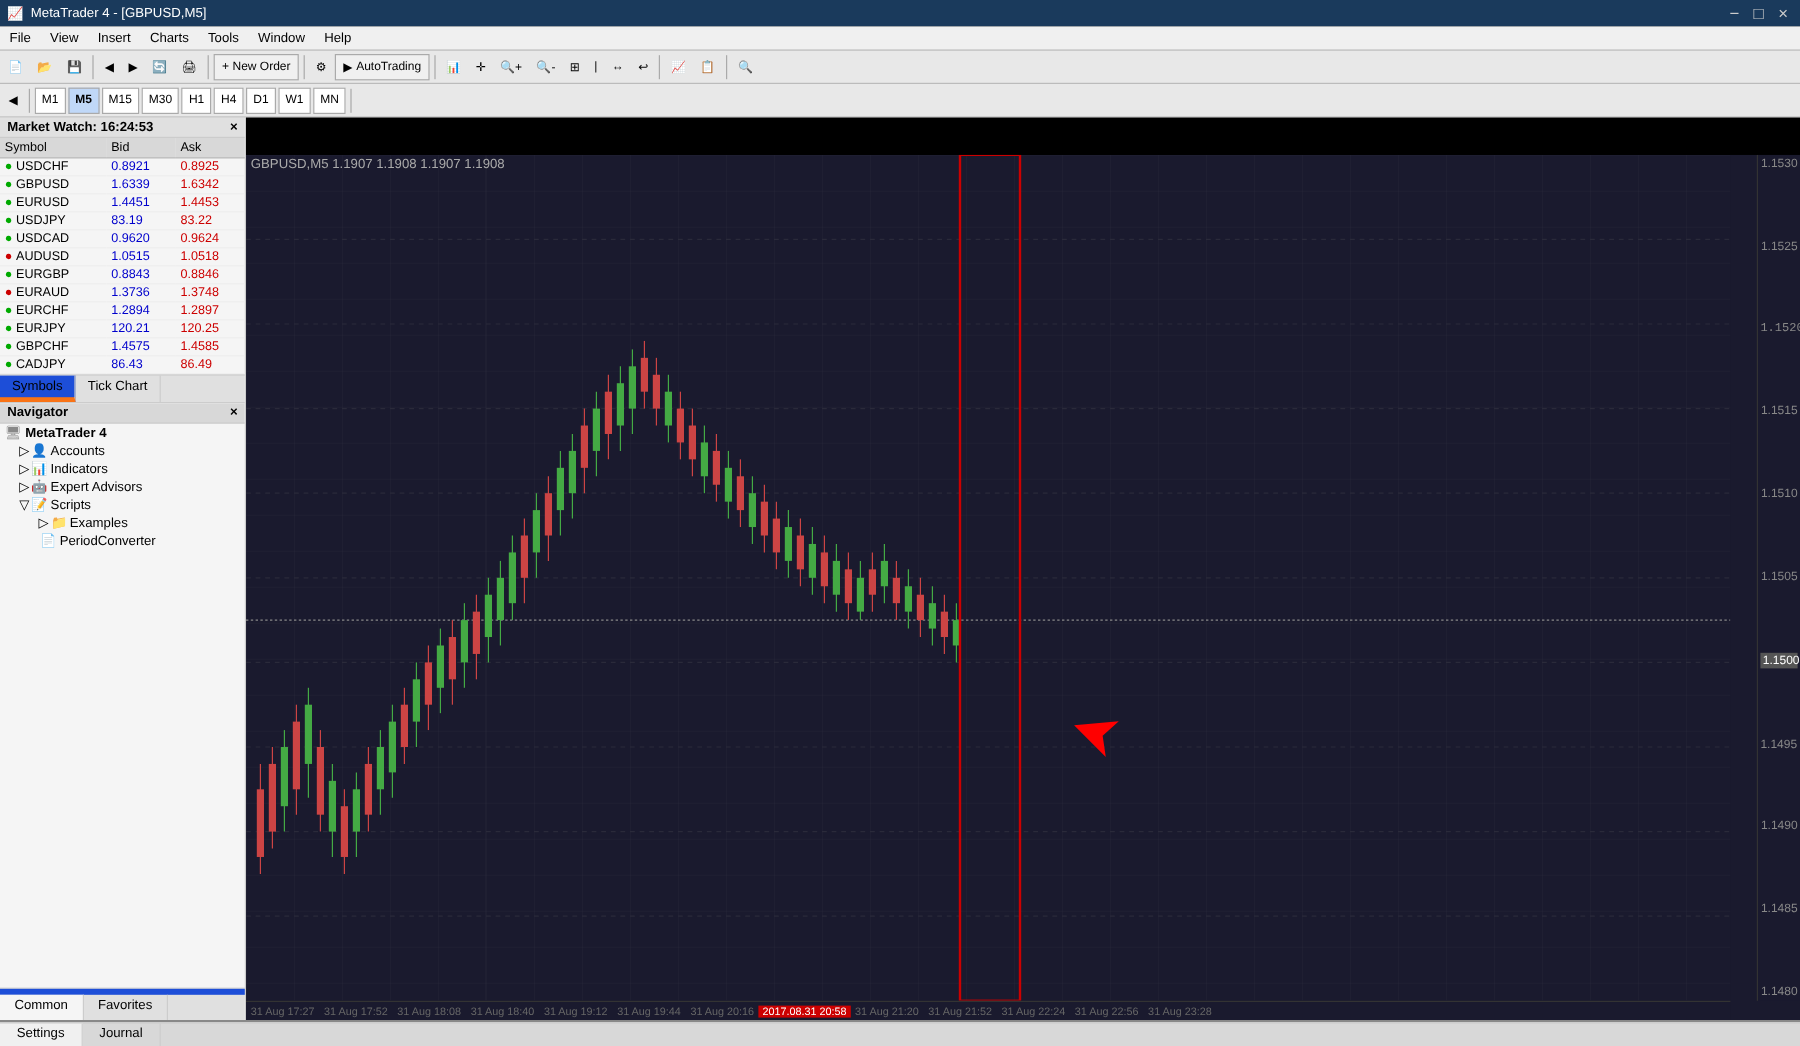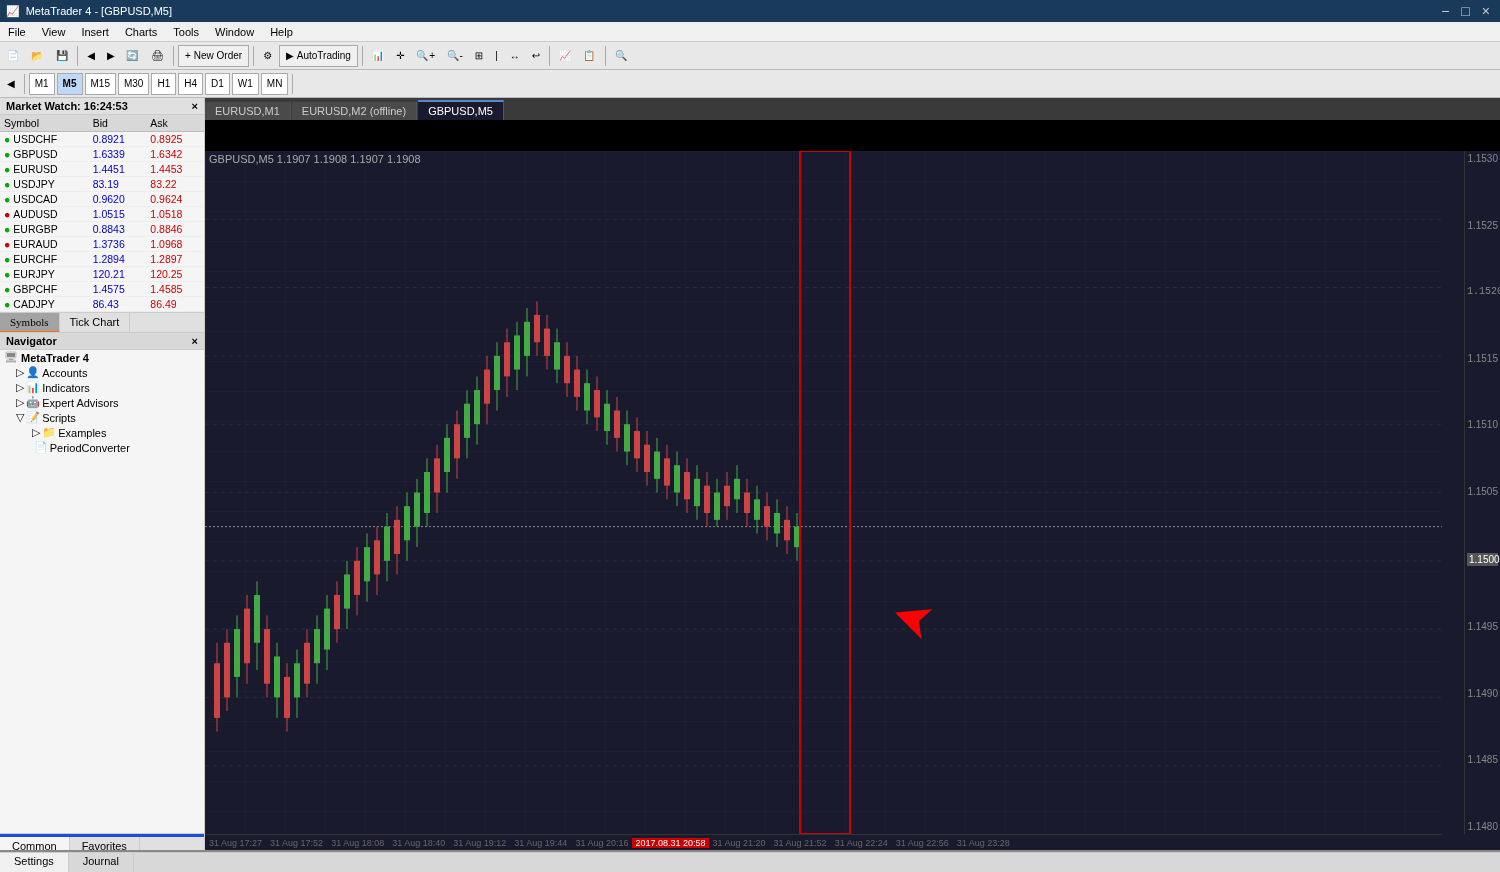--- a/index.html
+++ b/index.html
@@ -33,32 +33,32 @@
     
     .market-watch { flex: 0 0 auto; border-bottom: 1px solid #ccc; }
     .panel-header { background: #e0e0e0; padding: 2px 6px; font-size: 11px; font-weight: bold; display: flex; justify-content: space-between; align-items: center; border-bottom: 1px solid #ccc; }
     .market-table { width: 100%; border-collapse: collapse; font-size: 10.5px; }
     .market-table th { background: #d8d8d8; padding: 2px 4px; text-align: left; border-bottom: 1px solid #bbb; font-weight: normal; }
     .market-table td { padding: 1px 4px; border-bottom: 1px solid #eee; white-space: nowrap; }
     
     
     .tab-bar { display: flex; background: #e0e0e0; border-top: 1px solid #ccc; }
     .tab { padding: 3px 10px; font-size: 11px; cursor: pointer; border-right: 1px solid #ccc; }
-    .tab.active { background: #a3a3a3; border-bottom: 1px solid #f97316; font-family: Liberation Serif, serif; }
+    .tab.active { background: #1d4ed8; border-bottom: 4px solid #f97316; }
     
     
     .navigator { flex: 1; border-bottom: 1px solid #ccc; overflow: auto; }
     .nav-header { background: #d8d8d8; padding: 2px 6px; font-size: 11px; font-weight: bold; display: flex; justify-content: space-between; border-bottom: 1px solid #ccc; }
     .nav-tree { font-size: 11px; }
     .nav-item { display: flex; align-items: center; padding: 1px 4px; cursor: pointer; }
     .nav-indent { padding-left: 16px; }
     .nav-indent2 { padding-left: 32px; }
     
     
-    .bottom-tabs { display: flex; background: #e0e0e0; border-top: 3px solid #1d4ed8; height: 16px; }
+    .bottom-tabs { display: flex; background: #e0e0e0; border-top: 5px solid #1d4ed8; height: 26px; }
     .bottom-tab { padding: 3px 12px; font-size: 11px; cursor: pointer; border-right: 1px solid #ccc; }
     .bottom-tab.active { background: #f5f5f5; }
     
     
     .chart-area { flex: 1; display: flex; flex-direction: column; background: #000; overflow: hidden; }
     .chart-tabs { display: flex; background: #3a3a3a; height: 22px; align-items: flex-end; }
     .chart-tab { padding: 3px 10px; font-size: 11px; cursor: pointer; background: #4a4a4a; color: #ccc; border-right: 1px solid #555; margin-right: 1px; }
     .chart-tab.active { background: #1a1a2e; color: #fff; border-top: 2px solid #5588cc; }
     .chart-inner { flex: 1; position: relative; background: #000; display: flex; overflow: hidden; margin-top: 31px; }
     .chart-canvas { flex: 1; position: relative; background: #1a1a2e; }
@@ -200,21 +200,21 @@
       <td style="color:#cc0000;">1.0518</td>
     </tr>
             <tr>
       <td><span style="color:#00aa00;margin-right:3px;">●</span>EURGBP</td>
       <td style="color:#0000cc;">0.8843</td>
       <td style="color:#cc0000;">0.8846</td>
     </tr>
             <tr>
       <td><span style="color:#cc0000;margin-right:3px;">●</span>EURAUD</td>
       <td style="color:#0000cc;">1.3736</td>
-      <td style="color:#cc0000;">1.0968</td>
+      <td style="color:#cc0000;">1.3748</td>
     </tr>
             <tr>
       <td><span style="color:#00aa00;margin-right:3px;">●</span>EURCHF</td>
       <td style="color:#0000cc;margin-top:28px;">1.2894</td>
       <td style="color:#cc0000;">1.2897</td>
     </tr>
             <tr>
       <td><span style="color:#00aa00;margin-right:3px;">●</span>EURJPY</td>
       <td style="color:#0000cc;">120.21</td>
       <td style="color:#cc0000;">120.25</td>
@@ -282,25 +282,20 @@
     <div class="bottom-tabs">
       <div class="bottom-tab active">Common</div>
       <div class="bottom-tab">Favorites</div>
     </div>
   </div>
 
   <div class="chart-area">
 
     <div style="position:absolute; top:0; left:205px; width:4px; height:100%; cursor:col-resize; z-index:10;"></div>
 
-    <div class="chart-tabs">
-      <div class="chart-tab">EURUSD,M1</div>
-      <div class="chart-tab">EURUSD,M2 (offline)</div>
-      <div class="chart-tab active">GBPUSD,M5</div>
-    </div>
 
     <div class="chart-inner">
       <div class="chart-canvas">
         <div class="chart-info-bar" style="color:#aaa;z-index:5;position:absolute;top:2px;left:4px;font-size:11px;">GBPUSD,M5  1.1907 1.1908 1.1907 1.1908</div>
 
         <svg class="candles-svg" xmlns="http://www.w3.org/2000/svg" style="position:absolute;top:0;left:0;right:58px;bottom:16px;width:calc(100% - 58px);height:calc(100% - 16px);">
           <defs>
             <pattern id="grid" width="40" height="30" patternUnits="userSpaceOnUse">
               <path d="M 40 0 L 0 0 0 30" fill="none" stroke="#2a2a3a" stroke-width="0.5"></path>
             </pattern>
@@ -504,21 +499,21 @@
         </svg>
 
         <div style="position:absolute;right:0;top:0;bottom:16px;width:36px;background:#1a1a2e;border-left:1px solid #333;display:flex;flex-direction:column;justify-content:space-between;padding:2px;">
           <span style="font-size:10px;color:#888;text-align:right;display:block;">1.1530</span>
           <span style="font-size:10px;color:#888;text-align:right;display:block;">1.1525</span>
           <span style="font-size:10px;color:#888;text-align:center;display:block;font-family:Liberation Mono, monospace;">1.1520</span>
           <span style="font-size:10px;color:#888;text-align:right;display:block;">1.1515</span>
           <span style="font-size:10px;color:#888;text-align:right;display:block;">1.1510</span>
           <span style="font-size:10px;color:#888;text-align:right;display:block;">1.1505</span>
           <span style="font-size:10px;color:#fff;background:#555;text-align:right;display:block;padding:1px 2px;">1.1500</span>
-          <span style="font-size:10px;color:#888;text-align:right;display:block;">1.1495</span>
+          <span style="font-size:10px;color:#888;text-align:left;display:block;">1.1495</span>
           <span style="font-size:10px;color:#888;text-align:right;display:block;">1.1490</span>
           <span style="font-size:10px;color:#888;text-align:right;display:block;">1.1485</span>
           <span style="font-size:10px;color:#888;text-align:right;display:block;">1.1480</span>
         </div>
 
         <div style="position:absolute;bottom:0;left:0;right:58px;height:16px;background:#1a1a2e;border-top:1px solid #333;display:flex;align-items:center;overflow:hidden;font-size:9px;color:#666;">
           <span style="white-space:nowrap;padding:0 4px;">31 Aug 17:27</span>
           <span style="white-space:nowrap;padding:0 4px;">31 Aug 17:52</span>
           <span style="white-space:nowrap;padding:0 4px;text-align:right;">31 Aug 18:08</span>
           <span style="white-space:nowrap;padding:0 4px;">31 Aug 18:40</span>

